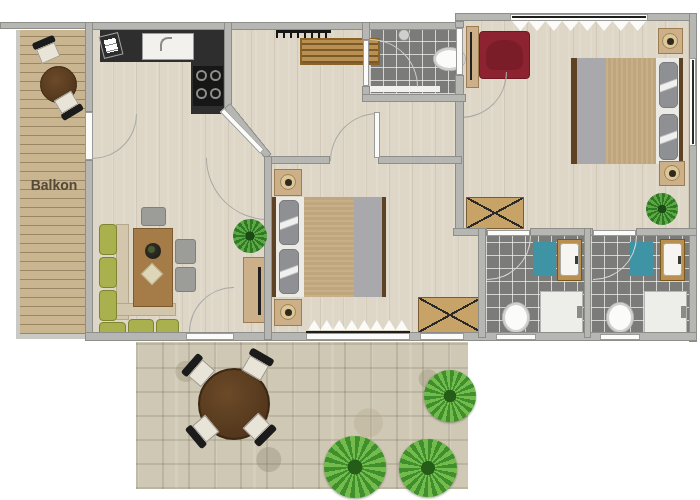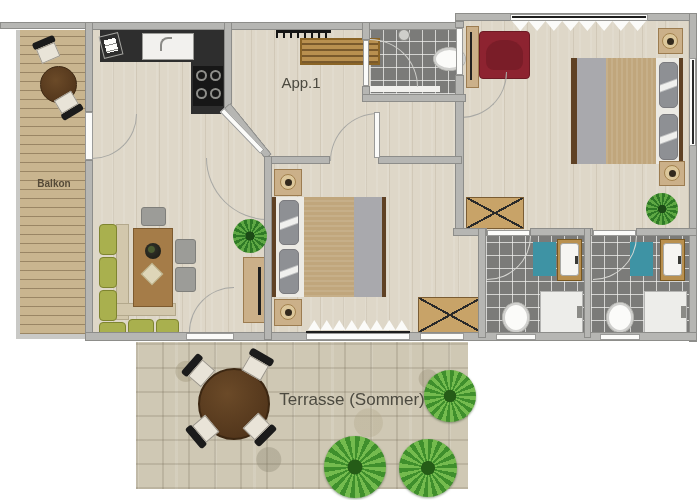--- a/index.html
+++ b/index.html
@@ -77,21 +77,21 @@
 <body>
 
 <div id="plan">
 
   <div class="floor" style="left:90px;top:28px;width:372px;height:306px;"></div>
   <div class="floor" style="left:458px;top:20px;width:234px;height:316px;"></div>
 
   <div class="deck" style="left:20px;top:30px;width:68px;height:304px;"></div>
   <div class="rail" style="left:16px;top:30px;width:4px;height:304px;"></div>
   <div class="rail" style="left:16px;top:334px;width:72px;height:5px;"></div>
-  <div class="label" style="left:22px;top:178px;width:64px;font-size:10px;font-weight:bold;color:#554a38;">Balkon</div>
+  <div class="label" style="left:22px;top:178px;width:64px;font-size:14px;font-weight:bold;color:#554a38;">Balkon</div>
   <div style="left:40px;top:66px;width:37px;height:37px;border-radius:50%;background:radial-gradient(circle at 42% 38%, #6b4a28, #4a2f17);border:1px solid #3c2712;z-index:6;"></div>
   <div class="chair" style="left:34px;top:37px;transform:rotate(-23deg) scale(.9);">
     <div class="back"></div>
       <div class="seat"></div>
   </div>
   <div class="chair" style="left:55px;top:92px;transform:rotate(149deg) scale(.9);">
     <div class="back"></div>
       <div class="seat"></div>
   </div>
 
@@ -157,21 +157,20 @@
   <div class="burner" style="left:210px;top:70px;"></div>
   <div class="burner" style="left:196px;top:88px;"></div>
   <div class="burner" style="left:210px;top:88px;"></div>
   <div style="left:101px;top:34px;width:20px;height:23px;background:#fdfdfb;border:1px solid #a5a5a1;transform:rotate(-14deg);z-index:4;
        background-image:repeating-linear-gradient(0deg, transparent 0 5px, rgba(90,90,86,.7) 5px 6px);background-clip:content-box;padding:4px 3px;"></div>
 
   <div style="left:276px;top:30px;width:55px;height:8px;z-index:3;
        background-image:linear-gradient(#151515 0 3px, transparent 3px), repeating-linear-gradient(90deg, #151515 0 2px, transparent 2px 7px);"></div>
   <div style="left:300px;top:38px;width:80px;height:27px;background:var(--sideboardWood);border:2px solid #8a6426;z-index:3;
        background-image:repeating-linear-gradient(0deg, rgba(70,45,15,.55) 0 1.5px, transparent 1.5px 6px);"></div>
-  <div class="label" style="left:250px;top:75px;width:102px;font-size:15px;">App.1</div>
 
   <div class="tile" style="left:370px;top:30px;width:92px;height:64px;"></div>
   <div style="left:398px;top:29px;width:12px;height:12px;border-radius:50%;background:#cfcfcb;border:1px solid #888884;z-index:3;"></div>
   <div style="left:370px;top:86px;width:70px;height:6px;background:#f2f1ee;z-index:3;"></div>
   <div class="toilet" style="left:433px;top:47px;width:33px;height:24px;"></div>
 
   <div style="left:466px;top:26px;width:13px;height:62px;background:var(--nightstandWood);border:1px solid #9c7c50;z-index:3;"></div>
   <div style="left:470px;top:32px;width:2px;height:48px;background:#222;z-index:4;"></div>
   <div style="left:479px;top:31px;width:51px;height:48px;background:var(--armchairRed);border-radius:4px;border:1px solid #6d1a24;z-index:3;"></div>
   <div style="left:486px;top:40px;width:37px;height:30px;background:#7a1d28;border-radius:45% 45% 8px 8px;z-index:4;"></div>
@@ -238,21 +237,20 @@
   <div class="sinkW" style="left:663px;top:243px;width:19px;height:33px;"></div>
   <div style="left:678px;top:256px;width:3px;height:8px;background:#3a3a36;z-index:5;"></div>
   <div class="shower" style="left:540px;top:291px;width:43px;height:42px;"></div>
   <div style="left:577px;top:306px;width:5px;height:12px;background:#8b8b87;z-index:4;"></div>
   <div class="shower" style="left:644px;top:291px;width:43px;height:42px;"></div>
   <div style="left:681px;top:306px;width:5px;height:12px;background:#8b8b87;z-index:4;"></div>
   <div class="toilet" style="left:502px;top:302px;width:28px;height:31px;"></div>
   <div class="toilet" style="left:606px;top:302px;width:28px;height:31px;"></div>
 
   <div class="stone" style="left:136px;top:342px;width:332px;height:147px;"></div>
-  <div class="label" style="left:252px;top:390px;width:200px;font-size:17px;z-index:6;">Terrasse (Sommer)</div>
   <div style="left:198px;top:368px;width:72px;height:72px;border-radius:50%;z-index:6;
        background:radial-gradient(circle at 40% 35%, #6b4a28, #4a2f17);border:2px solid #3c2712;"></div>
   <div class="chair" style="left:186px;top:358px;transform:rotate(-49deg);">
     <div class="back"></div>
       <div class="seat"></div>
   </div>
   <div class="chair" style="left:244px;top:352px;transform:rotate(30deg);">
     <div class="back"></div>
       <div class="seat"></div>
   </div>

